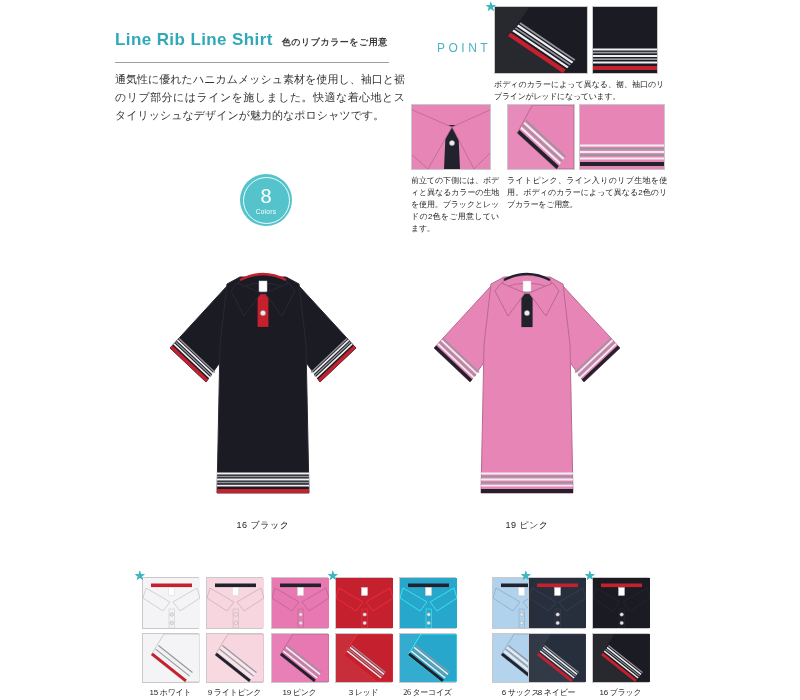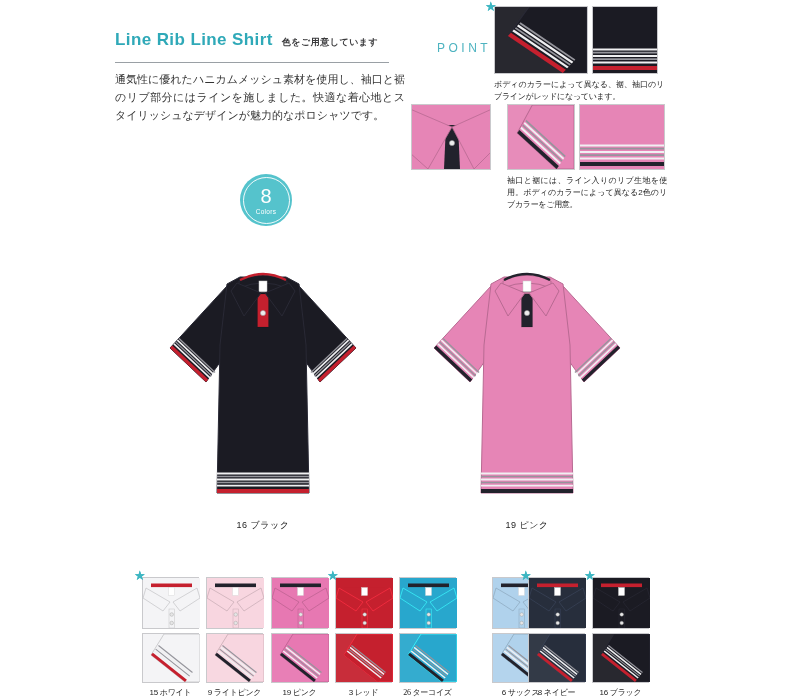--- a/index.html
+++ b/index.html
@@ -51,21 +51,21 @@
   .swatch .thumb svg{display:block;}
   .swatch .star{top:-8px;left:-8px;}
   .slabel{font-size:8px;color:#222;margin-top:1px;white-space:nowrap;letter-spacing:-.3px;}
 </style>
 </head>
 <body>
 
 <div class="page">
 
   <section class="intro">
-    <h1 class="title-line"><span class="t" style="color: rgb(47, 169, 184);">Line Rib Line Shirt</span><span class="sub">色をご用意しています</span></h1>
+    <h1 class="title-line"><span class="t" style="color: rgb(47, 169, 184);">Line Rib Line Shirt</span><span class="sub">色のリブカラーをご用意</span></h1>
     <div class="divider"></div>
     <p class="desc">通気性に優れたハニカムメッシュ素材を使用し、袖口と裾のリブ部分にはラインを施しました。快適な着心地とスタイリッシュなデザインが魅力的なポロシャツです。</p>
   </section>
 
   <div class="point-label" style="color: rgb(77, 179, 192);">POINT</div>
 
   <figure class="pf pf1">
     <span class="star" style="color: rgb(61, 182, 194);">★</span>
     <div class="imgs">
       <span class="pimg" id="p1a">
@@ -100,20 +100,21 @@
       <span class="pimg" id="p2a">
           <svg width="78" height="64" viewBox="0 0 78 64" preserveAspectRatio="none" xmlns="http://www.w3.org/2000/svg">
   <rect width="78" height="64" fill="#e685b6"></rect>
   <polygon points="34,20 46,20 48,64 32,64" fill="#22222c"></polygon>
   <polygon points="-2,4 40,22 16,64 -2,48" fill="#e685b6" stroke="rgb(184,106,146)" stroke-width="0.8"></polygon>
   <polygon points="80,4 40,22 62,64 80,46" fill="#e685b6" stroke="rgb(184,106,146)" stroke-width="0.8"></polygon>
   <circle cx="40" cy="38" r="2.6" fill="#eee" stroke="#999" stroke-width="0.5"></circle>
   </svg>
         </span>
     </div>
+    <figcaption>前立ての下側には、ボディと異なるカラーの生地を使用。ブラックとレッドの2色をご用意しています。</figcaption>
   </figure>
 
   <figure class="pf pf3">
     <div class="imgs">
       <span class="pimg" id="p3a">
           <svg width="66" height="64" viewBox="0 0 57 48" preserveAspectRatio="none" xmlns="http://www.w3.org/2000/svg">
   <rect width="57" height="48" fill="#e685b6"></rect>
   <rect width="57" height="48" fill="rgba(255,255,255,0.06)"></rect>
   <polygon points="8,21 21,0 57,0 57,48 42,48" fill="#e685b6" stroke="rgb(184,106,146)" stroke-width="0.8"></polygon>
   <polygon points="8.0,21.0 42.0,48.0 43.9,45.7 9.9,18.7" fill="#22222c"></polygon>
@@ -128,21 +129,21 @@
   <rect width="84" height="64" fill="#e685b6"></rect>
   <polygon points="0.0,61.0 84.0,61.0 84.0,57.0 0.0,57.0" fill="#22222c"></polygon>
             <polygon points="0.0,54.5 84.0,54.5 84.0,52.5 0.0,52.5" fill="#f0f0f2"></polygon>
             <polygon points="0.0,51.0 84.0,51.0 84.0,49.3 0.0,49.3" fill="#95959c"></polygon>
             <polygon points="0.0,48.0 84.0,48.0 84.0,46.0 0.0,46.0" fill="#f0f0f2"></polygon>
             <polygon points="0.0,44.5 84.0,44.5 84.0,42.8 0.0,42.8" fill="#95959c"></polygon>
             <polygon points="0.0,41.5 84.0,41.5 84.0,39.5 0.0,39.5" fill="#f0f0f2"></polygon>
   </svg>
         </span>
     </div>
-    <figcaption>袖口と裾には、ライン入りのリブ生地を使用。ボディのカラーによって異なる2色のリブカラーをご用意。</figcaption>
+    <figcaption>ライトピンク、ライン入りのリブ生地を使用。ボディのカラーによって異なる2色のリブカラーをご用意。</figcaption>
   </figure>
 
   <div class="badge" style="background: rgb(85, 195, 204);">
     <div class="n">8</div>
     <div class="l">Colors</div>
   </div>
 
   <div id="products">
       <figure class="product" style="left: 148px;">
         <div class="polo"><svg width="230" height="252" viewBox="0 0 230 252" xmlns="http://www.w3.org/2000/svg">

